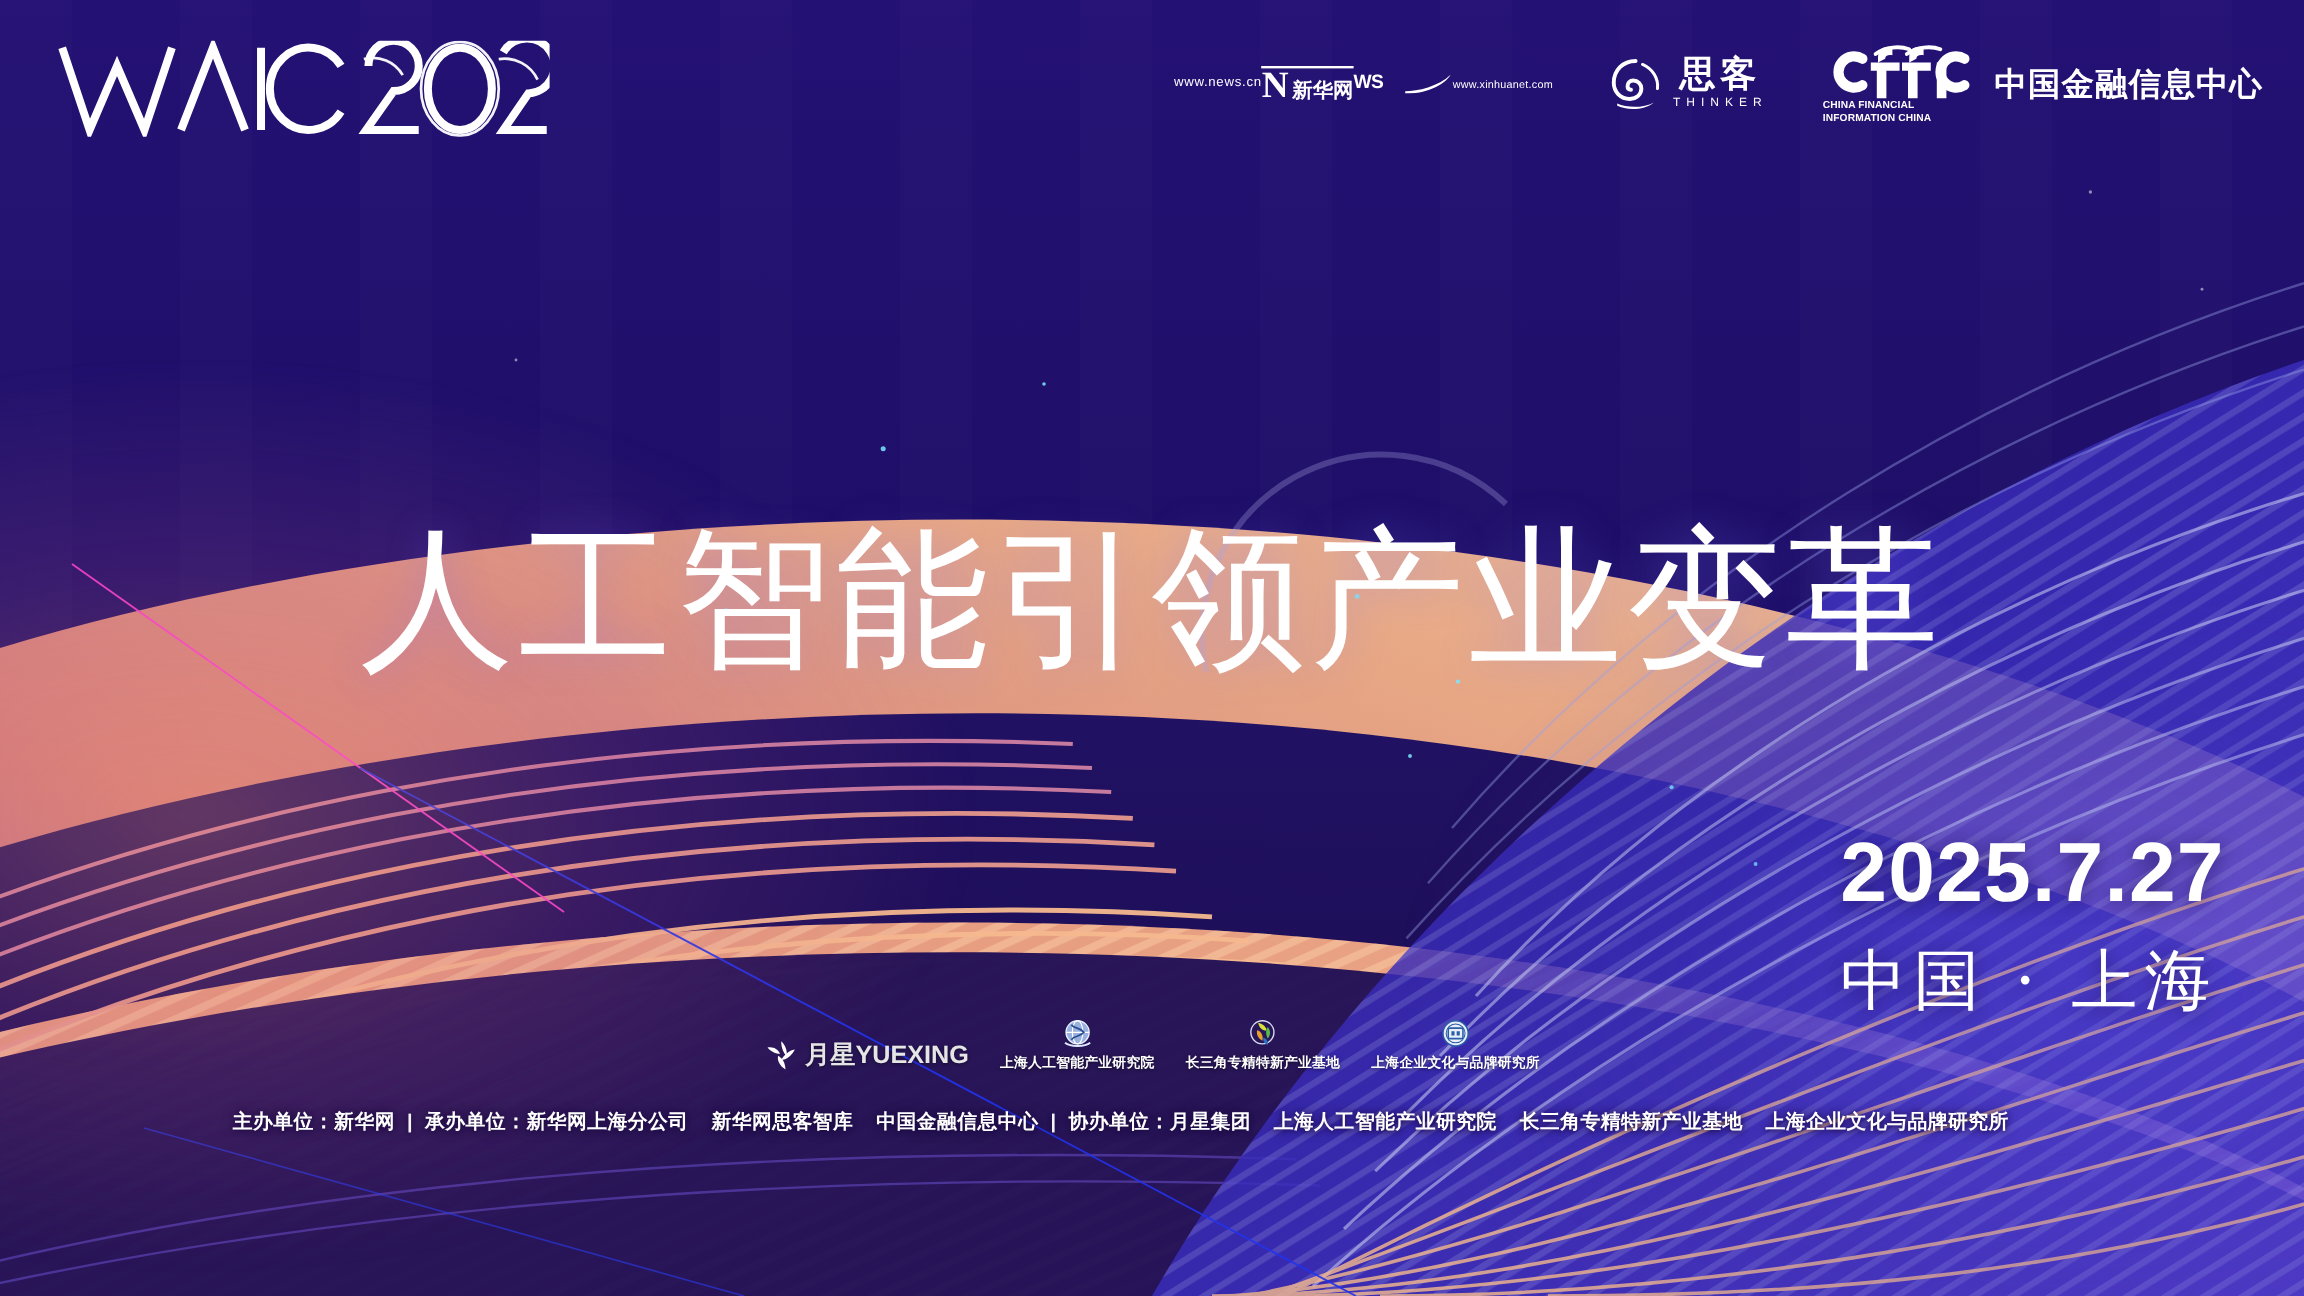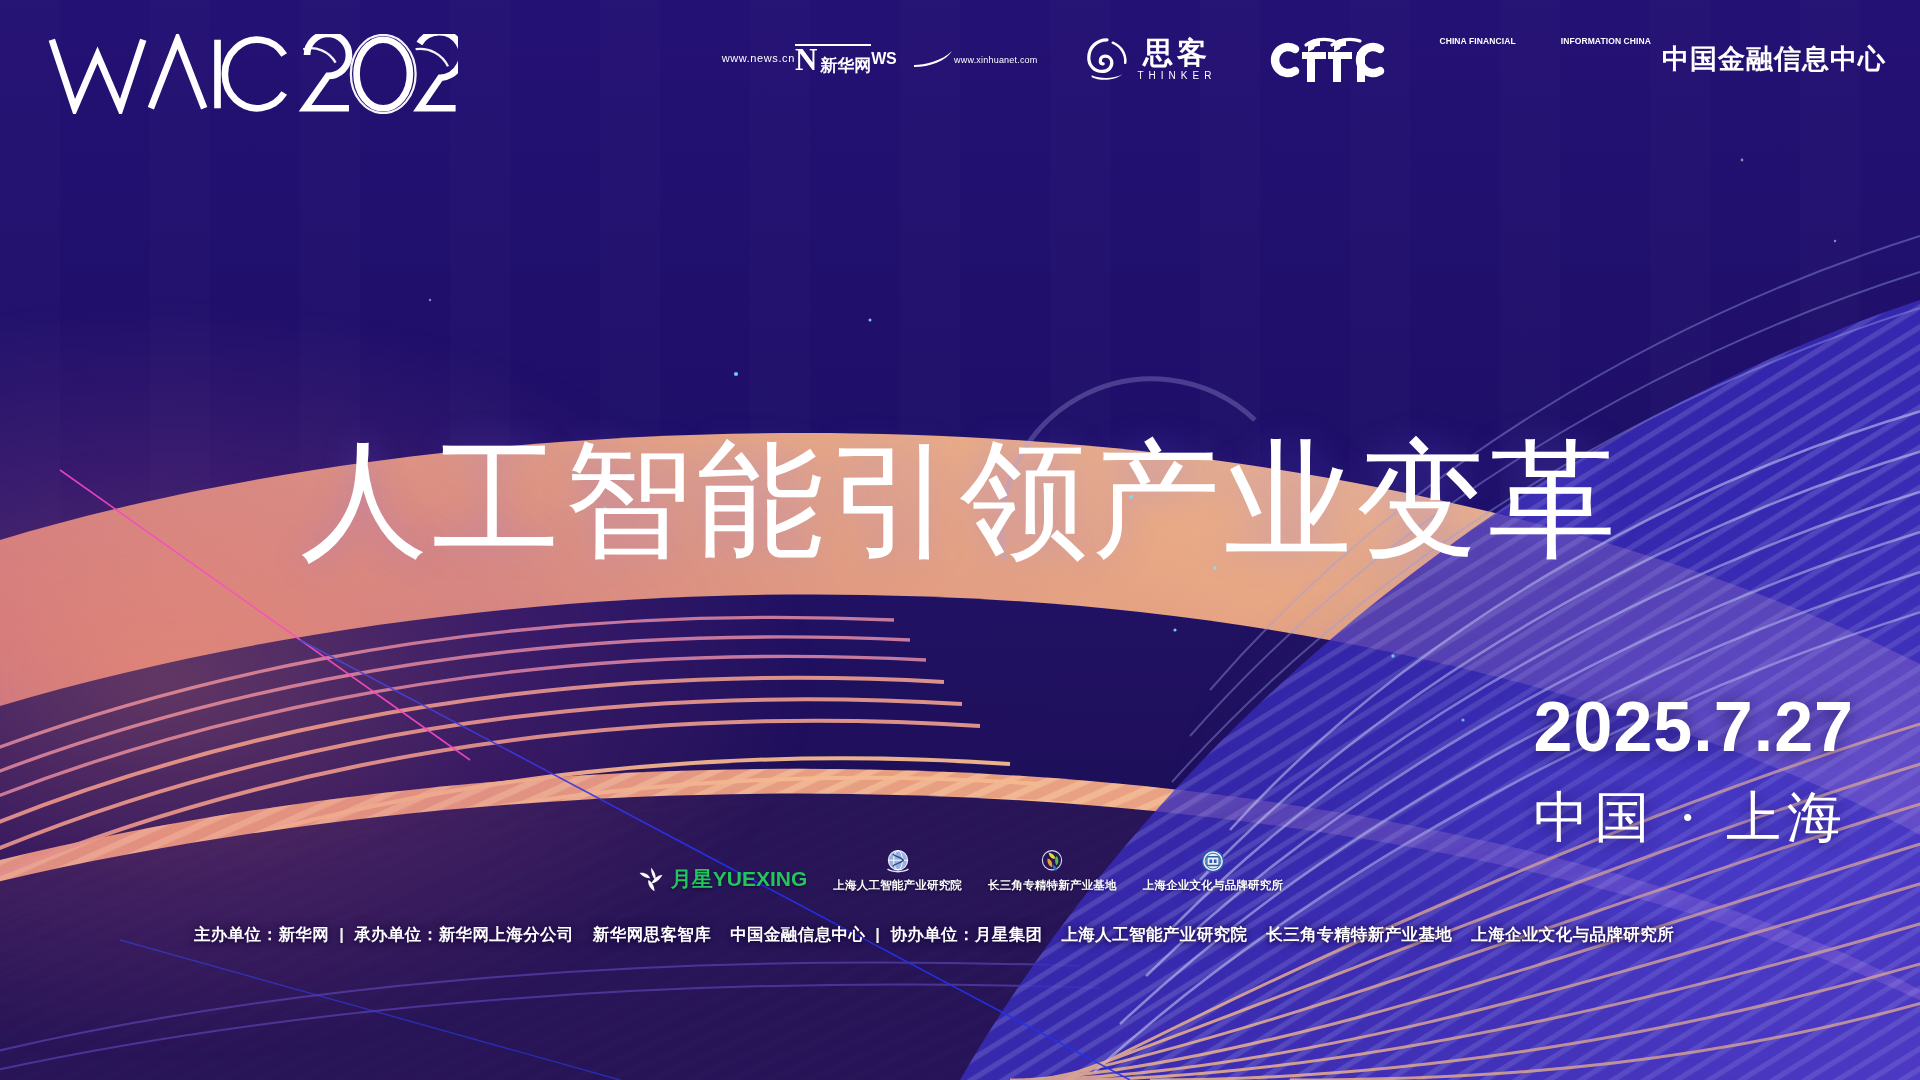--- a/index.html
+++ b/index.html
@@ -41,21 +41,21 @@
   .xh-cn{color:#fff;font-size:17px;font-weight:bold;line-height:1;letter-spacing:0px;}
   .xh-ws{color:#fff;font-size:16px;font-weight:bold;line-height:.9;letter-spacing:-.5px;}
   .xh-url2{color:#fff;font-size:9px;letter-spacing:.2px;margin-top:1px;}
   .logo-thinker{display:flex;align-items:center;gap:8px;}
   .tk-mark{width:46px;height:46px;}
   .tk-txt{display:flex;flex-direction:column;align-items:center;}
   .tk-cn{color:#fff;font-size:30px;font-weight:bold;letter-spacing:4px;line-height:1;
          font-family:"DejaVu Serif","Liberation Serif",serif;}
   .tk-en{color:#fff;font-size:10px;letter-spacing:5px;margin-top:2px;}
   .logo-cfic{display:flex;align-items:center;gap:11px;}
-  .cfic-l{display:flex;flex-direction:row;gap:45px;}
+  .cfic-l{display:flex;flex-direction:column;}
   .cfic-en{color:#fff;font-size:8.5px;font-weight:bold;line-height:1.12;letter-spacing:.1px;margin-top:1px;}
   .cfic-cn{color:#fff;font-size:27px;font-weight:bold;letter-spacing:1px;white-space:nowrap;}
 
   
   .shanghai{position:absolute;left:50px;top:352px;width:1830px;height:300px;
     font-size:268px;font-weight:bold;letter-spacing:6px;line-height:300px;
     color:transparent;-webkit-text-stroke:5px rgba(209,201,240,.58);
     font-family:"Liberation Sans",sans-serif;white-space:nowrap;text-align:center;
     user-select:none;}
 
@@ -78,21 +78,21 @@
     font-family:"DejaVu Serif","Liberation Serif",serif;line-height:1;
     text-shadow:0 2px 16px rgba(20,8,60,.55);}
 
   
   .sponsors{position:absolute;left:0;top:848px;width:1920px;display:flex;justify-content:center;
     align-items:flex-end;gap:26px;}
   .sp{display:flex;flex-direction:column;align-items:center;gap:2px;}
   .sp-row{display:flex;align-items:center;gap:6px;}
   .sp-name{color:#fff;font-size:11.5px;font-weight:bold;letter-spacing:.2px;white-space:nowrap;
     text-shadow:0 1px 3px rgba(0,0,0,.55);}
-  .sp-yx{color:#22c55e;font-size:21px;font-weight:bold;letter-spacing:0px;white-space:nowrap;
+  .sp-yx{color:#e5e5e5;font-size:21px;font-weight:bold;letter-spacing:0px;white-space:nowrap;
     text-shadow:0 1px 3px rgba(0,0,0,.5);}
   .mark{width:28px;height:28px;display:block;}
 
   
   .footer{position:absolute;left:0;top:924px;width:1868px;text-align:center;
     font-size:16.5px;font-weight:bold;color:#ffffff;letter-spacing:.4px;white-space:nowrap;
     text-shadow:0 1px 4px rgba(25,8,60,.85),0 0 10px rgba(25,8,60,.7);}
   .footer .sep{padding:0 10px;opacity:.95;}
   .footer .gap{padding:0 7px;}
 </style>

